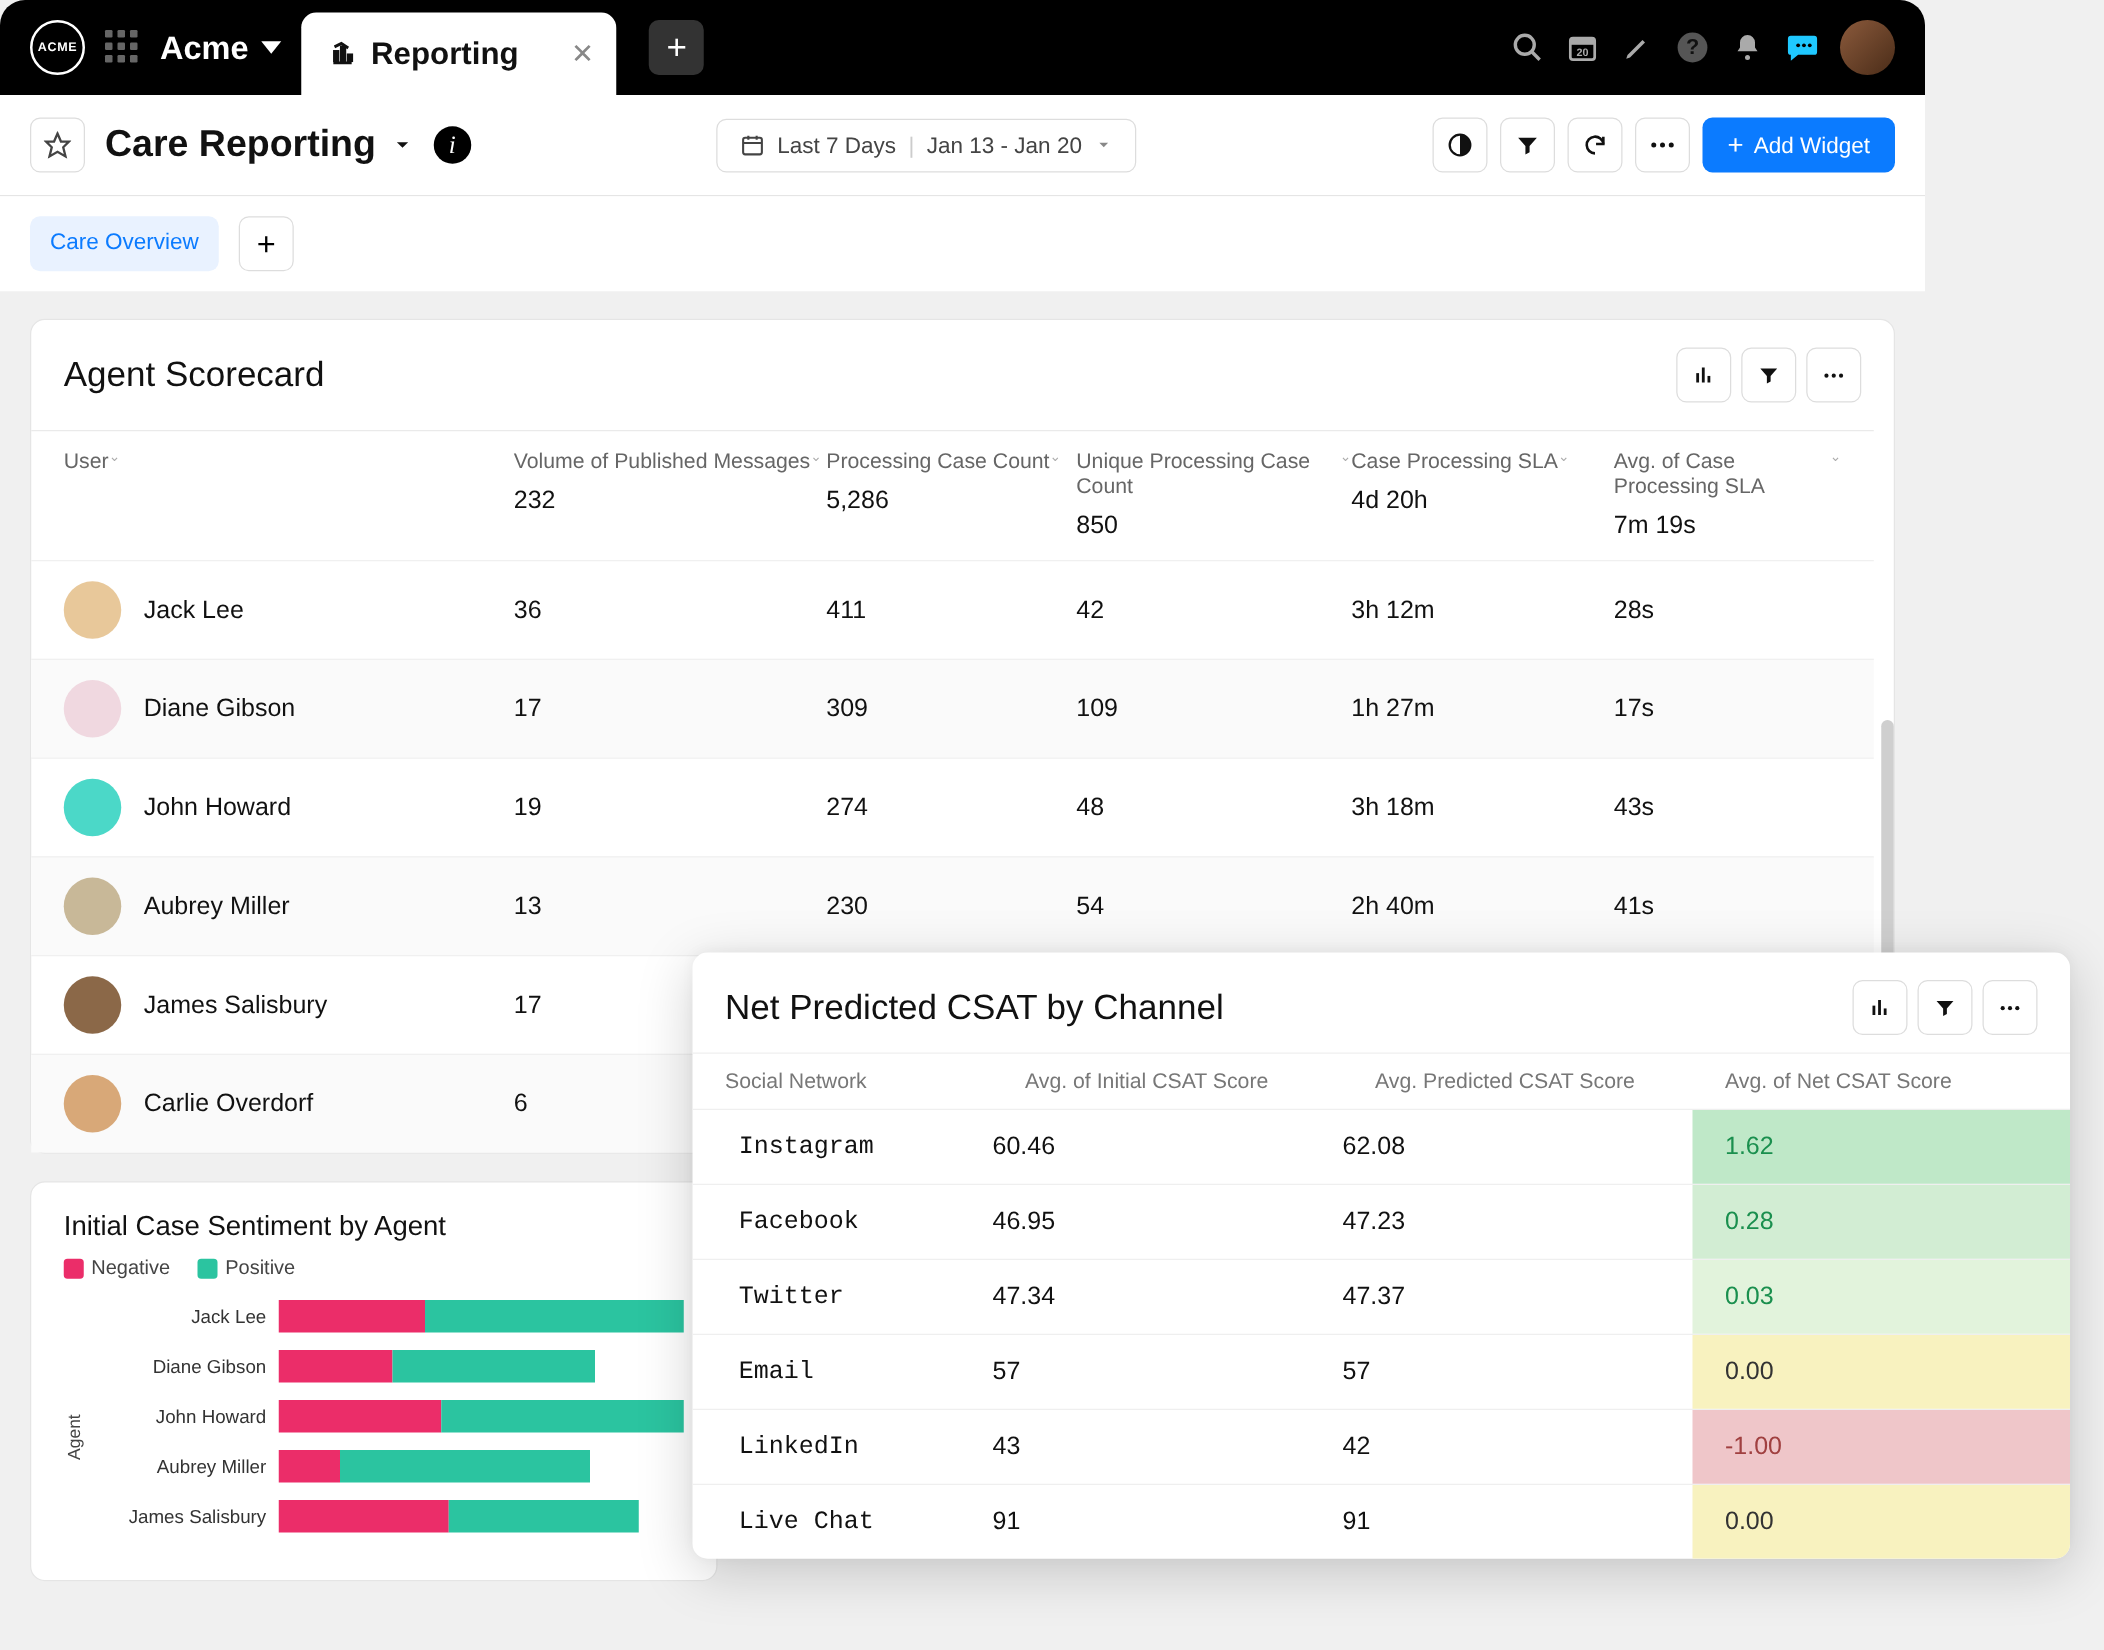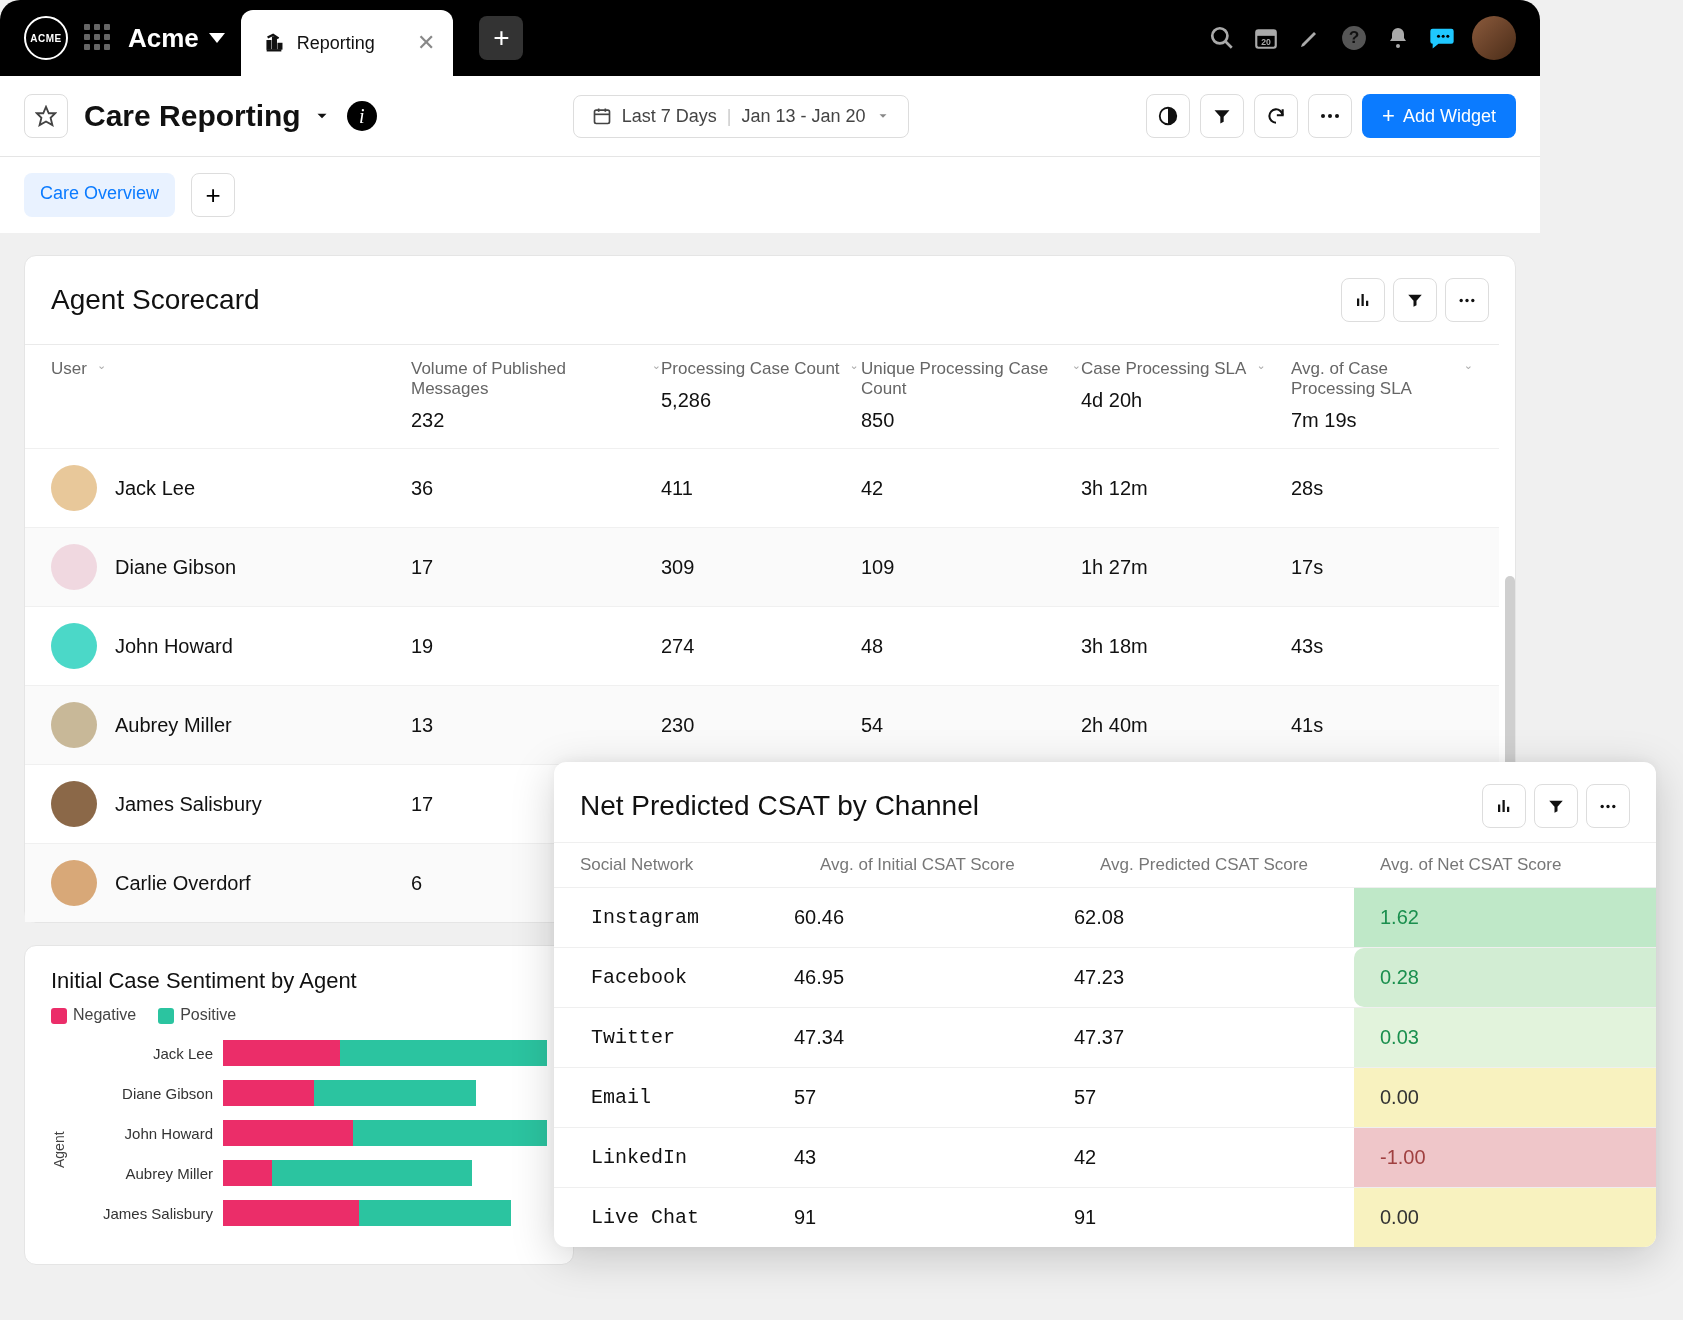--- a/index.html
+++ b/index.html
@@ -6,21 +6,21 @@
     body { background: #f0f0f0; width: 1683px; height: 1320px; overflow: hidden; position: relative; }
     .main-window { position: absolute; top: 0; left: 0; width: 1540px; background: #f0f0f0; border-radius: 20px; overflow: hidden; }
     .topbar { background: #000; height: 76px; display: flex; align-items: center; padding: 0 24px; gap: 16px; }
     .logo-badge { width: 44px; height: 44px; border-radius: 50%; border: 2px solid #fff; display: flex; align-items: center; justify-content: center; color: #fff; font-size: 10px; font-weight: 700; letter-spacing: 0.5px; }
     .apps-icon { width: 28px; height: 28px; display: grid; grid-template-columns: repeat(3,6px); grid-template-rows: repeat(3,6px); gap: 4px; }
     .apps-icon span { background:#666; border-radius: 1px; }
     .org-name { color:#fff; font-size: 26px; font-weight: 600; display:flex; align-items:center; gap:10px; }
     .chevron-down-white { width:0; height:0; border-left:8px solid transparent; border-right:8px solid transparent; border-top:10px solid #fff; }
     .tab-reporting { background:#fff; height:66px; margin-top:10px; padding: 0 18px 0 22px; border-radius: 12px 12px 0 0; display:flex; align-items:center; gap:12px; }
     .tab-reporting .icon-chart { width:22px; height:22px; }
-    .tab-reporting .label { font-size: 18px; font-weight:400; color:#111; }
+    .tab-reporting .label { font-size: 25px; font-weight:700; color:#111; }
     .tab-close-x { color:#888; font-size:22px; padding-left:30px; cursor:pointer; }
     .tab-add { width:44px; height:44px; background:#333; border-radius:8px; display:flex; align-items:center; justify-content:center; color:#fff; font-size:28px; margin-left:10px; }
     .topbar-right { margin-left:auto; display:flex; align-items:center; gap:16px; }
     .topbar-right .ticon { color:#aaa; width:28px; height:28px; display:flex; align-items:center; justify-content:center; }
     .avatar-top { width:44px; height:44px; border-radius:50%; background: linear-gradient(135deg,#8b5a3c,#4a2c18); }
 
     .toolbar { background:#fff; padding: 18px 24px; display:flex; align-items:center; gap:16px; border-bottom:1px solid #e5e5e5;}
     .star-btn { width:44px;height:44px; border:1px solid #ddd; border-radius:8px; display:flex;align-items:center;justify-content:center; }
     .page-title { font-size:30px; font-weight:700; color:#111; display:flex;align-items:center; gap:12px;}
     .info-circle { width:30px; height:30px; border-radius:50%; background:#000; color:#fff; font-style:italic; font-family:serif; display:flex;align-items:center;justify-content:center; font-size:20px;}
@@ -36,21 +36,21 @@
     .content { padding: 22px 24px; }
     .widget-card { background:#fff; border-radius:12px; border:1px solid #e5e5e5; margin-bottom:22px; position:relative; }
     .widget-header { display:flex; align-items:center; padding:22px 26px; }
     .widget-title { font-size:28px; font-weight:400; color:#111; }
     .widget-actions { margin-left:auto; display:flex; gap:8px; }
     .widget-actions .icon-btn { border:1px solid #ddd; }
 
     .score-table { width: calc(100% - 16px); border-top:1px solid #eaeaea; }
     .score-table .hrow { display:grid; grid-template-columns: 360px 250px 200px 220px 210px 1fr; padding: 14px 26px 16px; color:#666; font-size:17px; align-items:start;}
     .score-table .hcell {}
-    .score-table .hcell .htitle { display:flex; align-items:flex-start; gap:10px; }
+    .score-table .hcell .htitle { display:flex; align-items:flex-start; }
     .score-table .hcell .hval { color:#111; font-weight:500; margin-top:10px; font-size:20px;}
     .chevcol { color:#aaa; font-size:11px;}
     .score-table .drow { display:grid; grid-template-columns: 360px 250px 200px 220px 210px 1fr; padding: 16px 26px; align-items:center; font-size:20px; color:#111; border-top:1px solid #f0f0f0;}
     .score-table .drow:nth-child(even){ background:#fafafa;}
     .user-cell { display:flex; align-items:center; gap:18px;}
     .avatar-sm { width:46px; height:46px; border-radius:50%; background:#ddd; }
     .scrollthumb { position:absolute; right:0; top:320px; width:10px; height:240px; background:#cfcfcf; border-radius:5px;}
 
     .sentiment-card .legend { display:flex; gap:22px; padding: 0 26px 10px; font-size:16px; color:#444;}
     .legend .swatch { width:16px; height:16px; border-radius:3px; display:inline-block; margin-right:6px; vertical-align:middle;}
@@ -64,21 +64,21 @@
     .bar-pos { background:#2bc4a0; height:100%; }
 
     .csat-overlay { position:absolute; top:762px; left:554px; width:1102px; background:#fff; border-radius:12px; box-shadow: 0 10px 44px rgba(0,0,0,0.18), 0 -2px 10px rgba(0,0,0,0.04); overflow:hidden;}
     .csat-overlay .widget-header { padding: 22px 26px 14px;}
     .csat-table .hrow2 { display:grid; grid-template-columns: 240px 280px 280px 1fr; padding: 12px 26px; color:#777; font-size:17px; border-top:1px solid #efefef;}
     .csat-table .drow2 { display:grid; grid-template-columns: 240px 280px 280px 1fr; align-items:center; font-size:20px; color:#111; border-top:1px solid #efefef;}
     .csat-table .drow2 .netcell { margin:0 -26px 0 0; padding: 18px 26px; }
     .csat-table .drow2 .cell { padding: 18px 0;}
     .csat-table .drow2 .label { padding-left:37px;font-family:Liberation Mono, monospace;}
     .green-strong { background:#bfe8c8; }
-    .green-med   { background:#d2edd3;border-radius:10px; }
+    .green-med   { background:#d2edd3; }
     .green-light { background:#e2f3dc; }
     .yellow      { background:#f8f2bf; }
     .red-light   { background:#efc6c9; }
     .netval-pos  { color:#1a8f4e; font-weight:500;}
     .netval-neutral { color:#333; }
     .netval-neg  { color:#a04040; }
 
     svg { display:block; }
   </style>
 </head>

